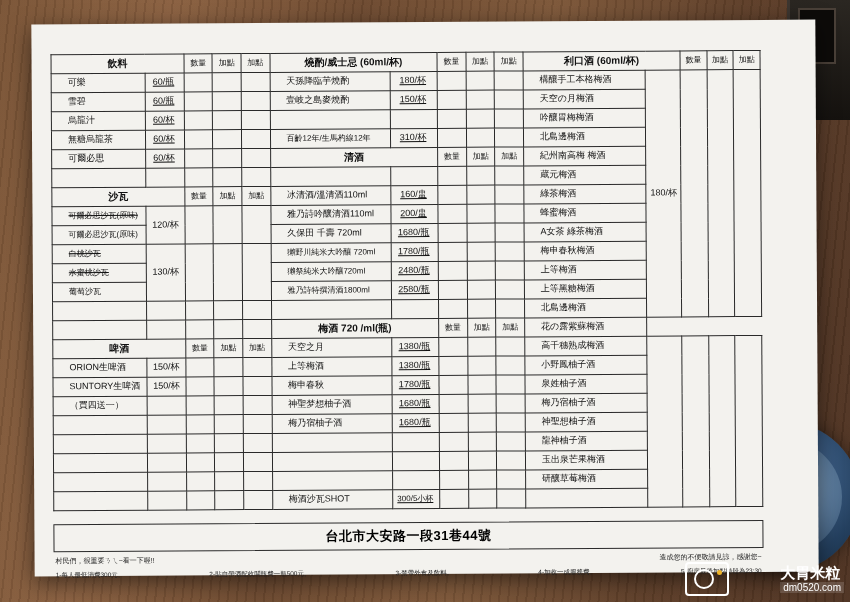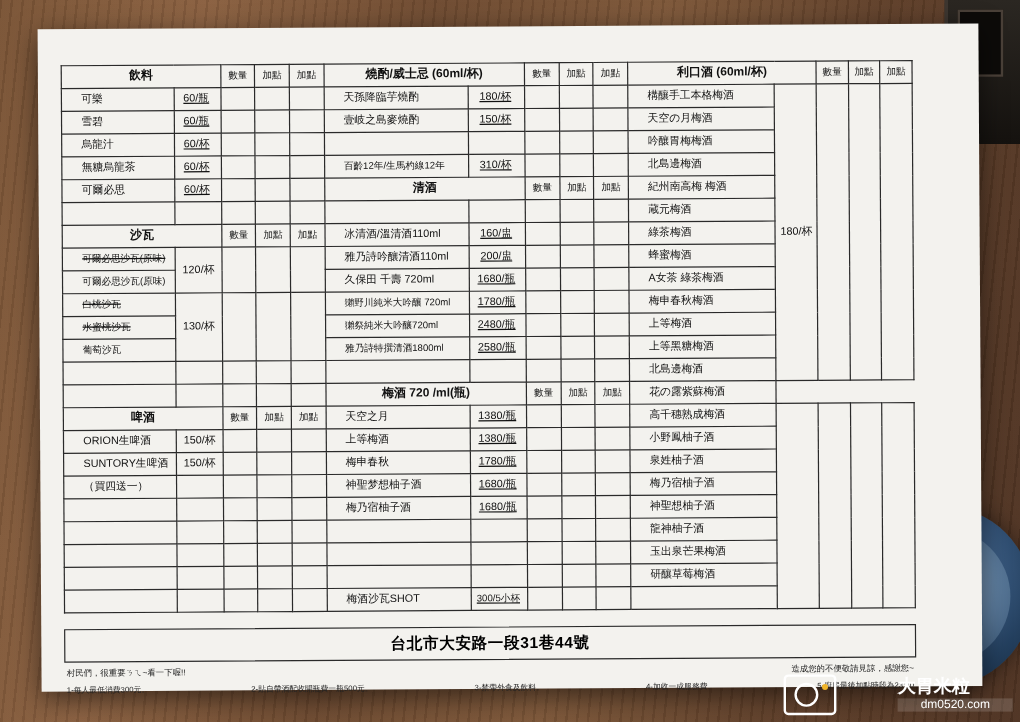--- a/index.html
+++ b/index.html
@@ -94,21 +94,21 @@
     width:40px;height:30px;border:2px solid #fff;border-radius:4px;position:relative;
   }
   .wm-ico:after{
     content:"";position:absolute;left:7px;top:5px;width:16px;height:16px;border:2px solid #fff;border-radius:50%;
   }
   .wm-ico:before{
     content:"";position:absolute;right:5px;top:6px;width:5px;height:5px;background:#f0b429;border-radius:50%;
   }
   .wm-txt{color:#fff;line-height:1.1;margin-left:45px;}
   .wm-txt .t1{font-size:15px;font-weight:bold;}
-  .wm-txt .t2{font-size:10px;background:rgba(255,255,255,.15);padding:0 19px;}
+  .wm-txt .t2{font-size:10px;background:rgba(255,255,255,.15);padding:0 3px;}
 </style>
 </head>
 <body>
 
 <div class="bg"></div>
 <div class="dark-obj"></div>
 <div class="dark-obj2"></div>
 <div class="bowl"></div>
 
 <div class="paper">

